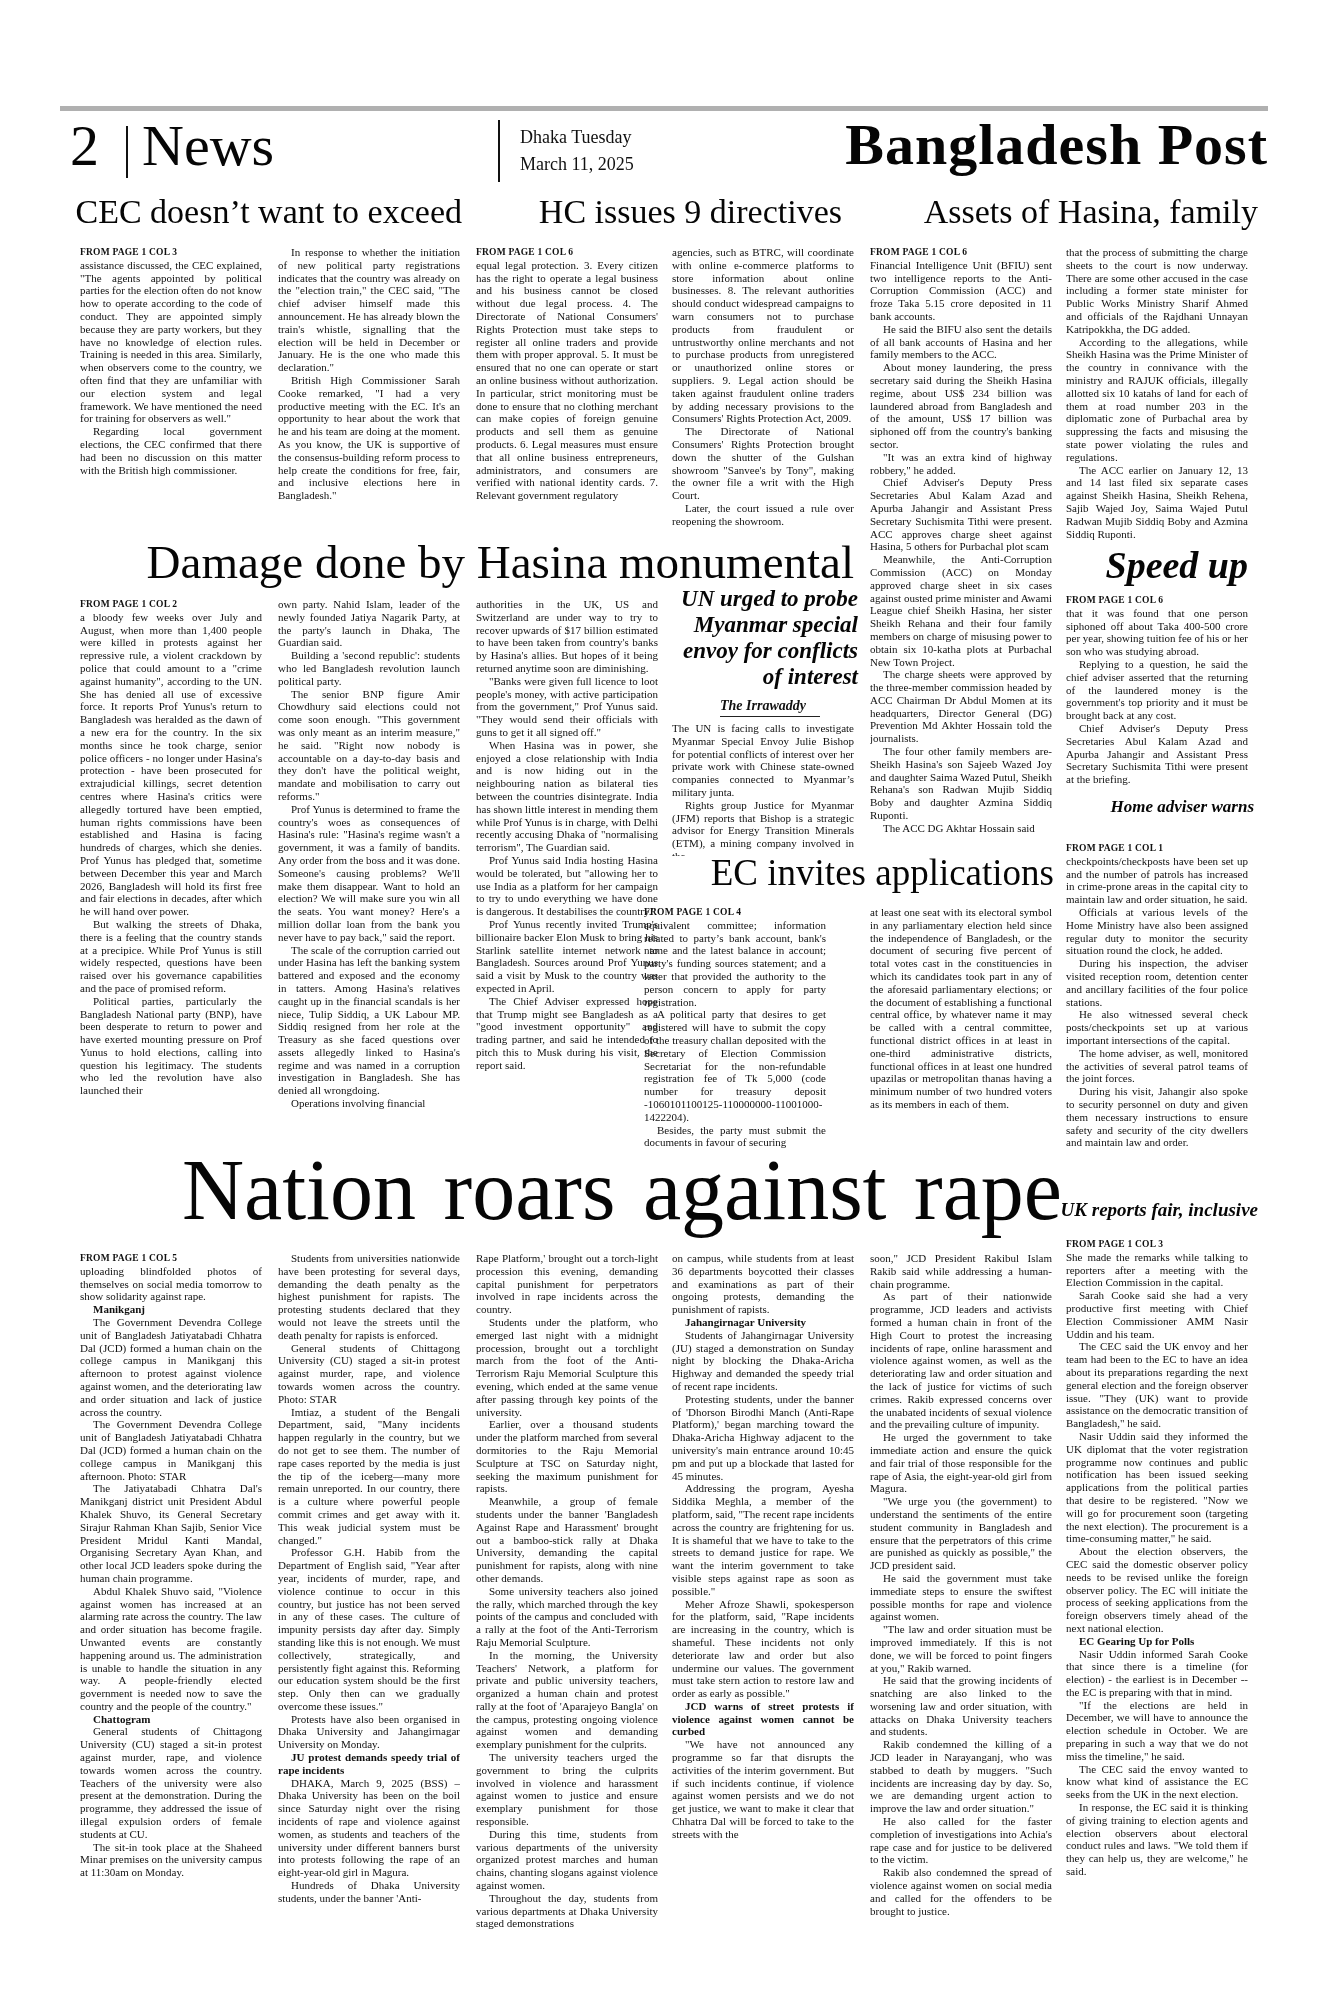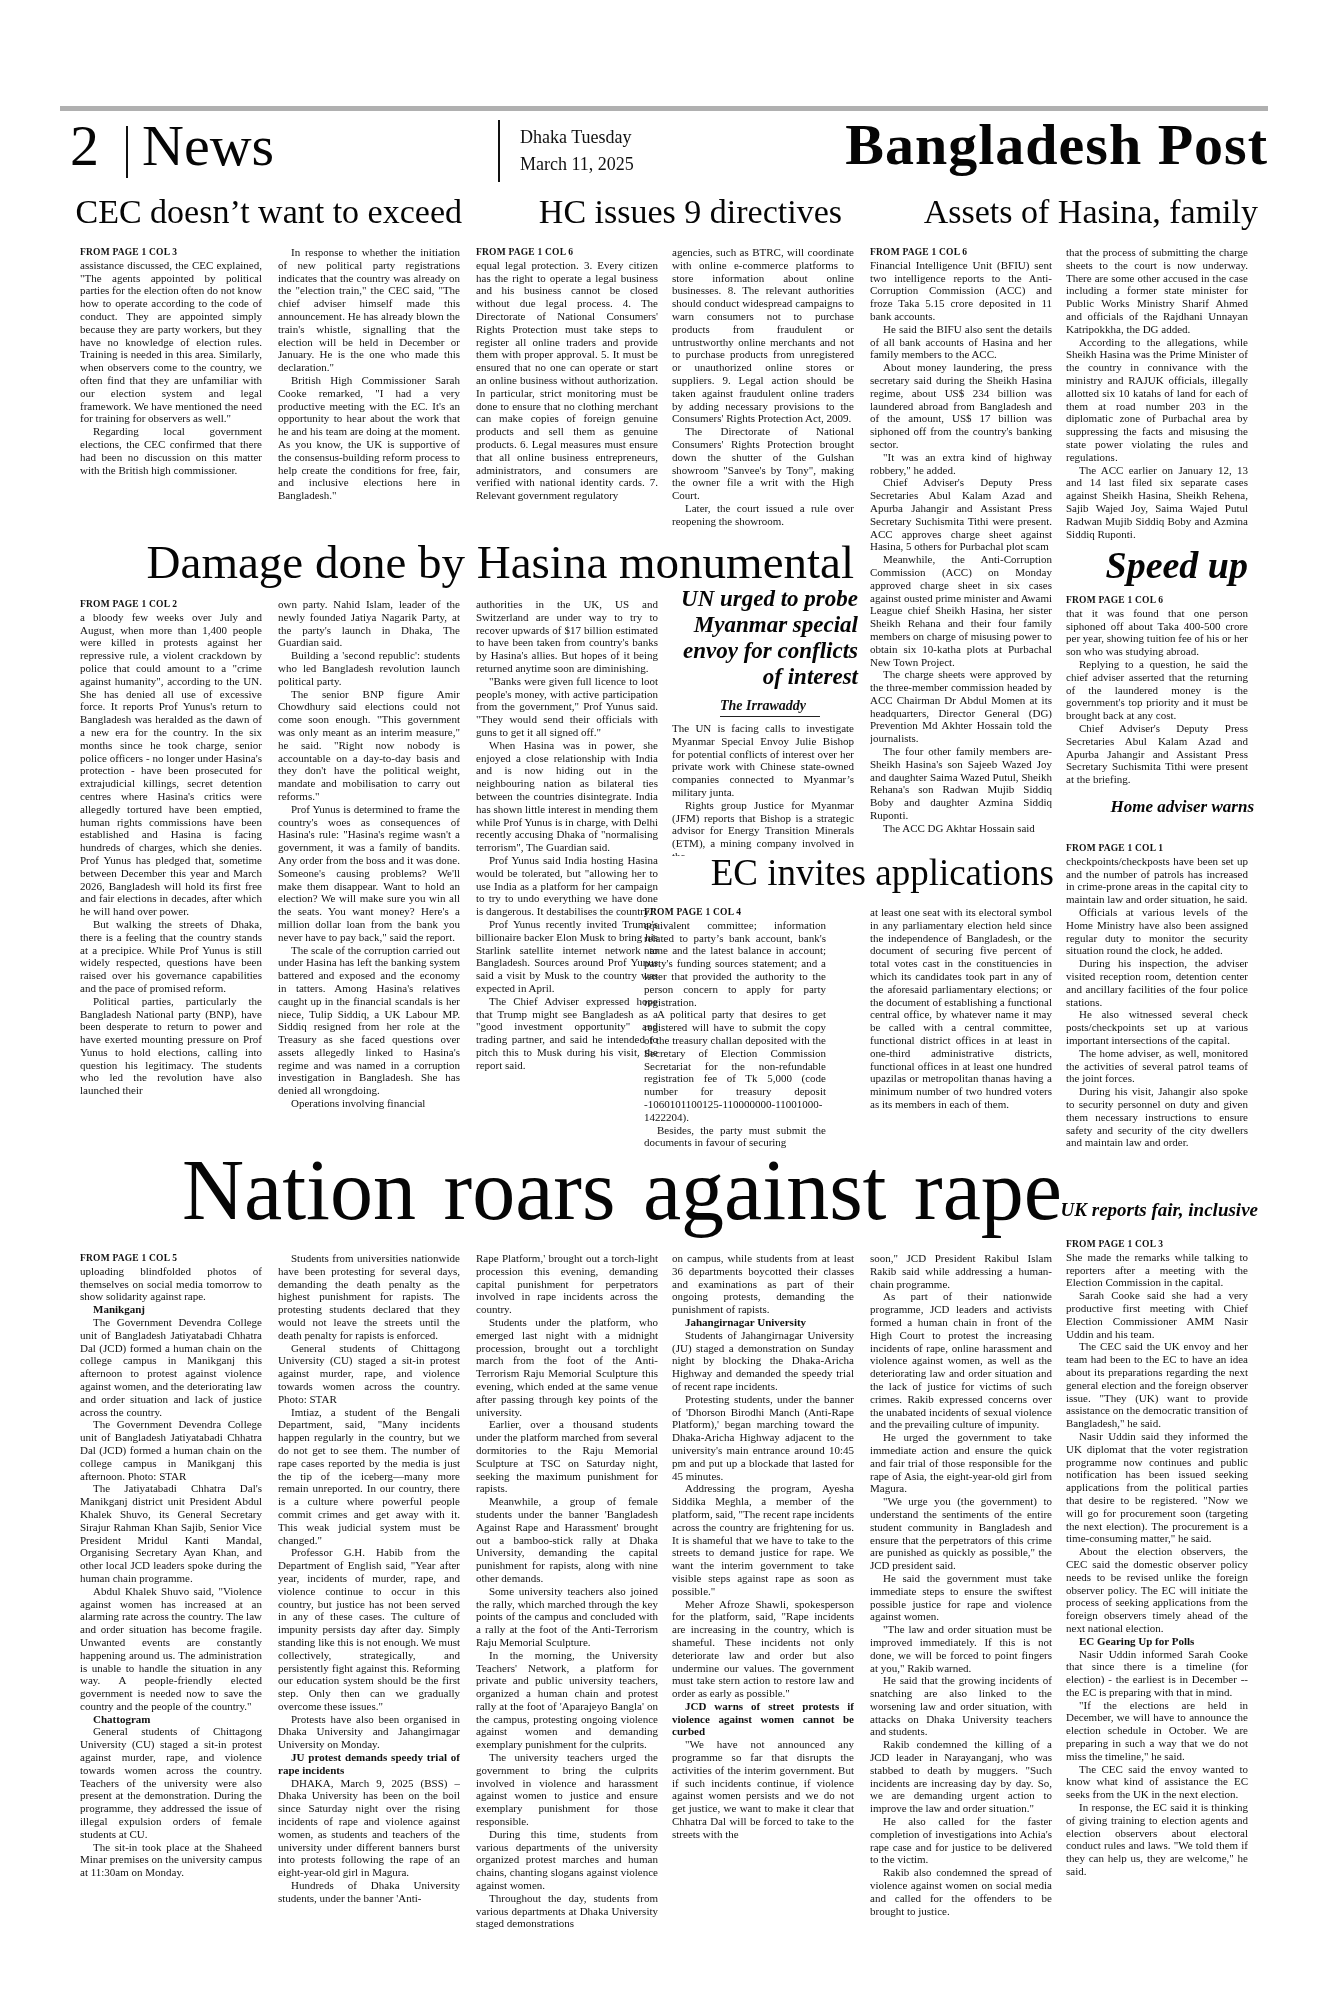--- a/index.html
+++ b/index.html
@@ -205,21 +205,21 @@
       <p>Addressing the program, Ayesha Siddika Meghla, a member of the platform, said, "The recent rape incidents across the country are frightening for us. It is shameful that we have to take to the streets to demand justice for rape. We want the interim government to take visible steps against rape as soon as possible."</p>
       <p>Meher Afroze Shawli, spokesperson for the platform, said, "Rape incidents are increasing in the country, which is shameful. These incidents not only deteriorate law and order but also undermine our values. The government must take stern action to restore law and order as early as possible."</p>
       <p class="p-sub">JCD warns of street protests if violence against women cannot be curbed</p>
       <p>"We have not announced any programme so far that disrupts the activities of the interim government. But if such incidents continue, if violence against women persists and we do not get justice, we want to make it clear that Chhatra Dal will be forced to take to the streets with the</p>
     </div>
   <div class="abs col" style="left:870px;top:1252px;height:736px;">
       <p class="p-cont">soon," JCD President Rakibul Islam Rakib said while addressing a human-chain programme.</p>
       <p>As part of their nationwide programme, JCD leaders and activists formed a human chain in front of the High Court to protest the increasing incidents of rape, online harassment and violence against women, as well as the deteriorating law and order situation and the lack of justice for victims of such crimes. Rakib expressed concerns over the unabated incidents of sexual violence and the prevailing culture of impunity.</p>
       <p>He urged the government to take immediate action and ensure the quick and fair trial of those responsible for the rape of Asia, the eight-year-old girl from Magura.</p>
       <p>"We urge you (the government) to understand the sentiments of the entire student community in Bangladesh and ensure that the perpetrators of this crime are punished as quickly as possible," the JCD president said.</p>
-      <p>He said the government must take immediate steps to ensure the swiftest possible justice for rape and violence against women.</p>
+      <p>He said the government must take immediate steps to ensure the swiftest possible months for rape and violence against women.</p>
       <p>"The law and order situation must be improved immediately. If this is not done, we will be forced to point fingers at you," Rakib warned.</p>
       <p>He said that the growing incidents of snatching are also linked to the worsening law and order situation, with attacks on Dhaka University teachers and students.</p>
       <p>Rakib condemned the killing of a JCD leader in Narayanganj, who was stabbed to death by muggers. "Such incidents are increasing day by day. So, we are demanding urgent action to improve the law and order situation."</p>
       <p>He also called for the faster completion of investigations into Achia's rape case and for justice to be delivered to the victim.</p>
       <p>Rakib also condemned the spread of violence against women on social media and called for the offenders to be brought to justice.</p>
     </div>
 
 </div>
 
 </body></html>

